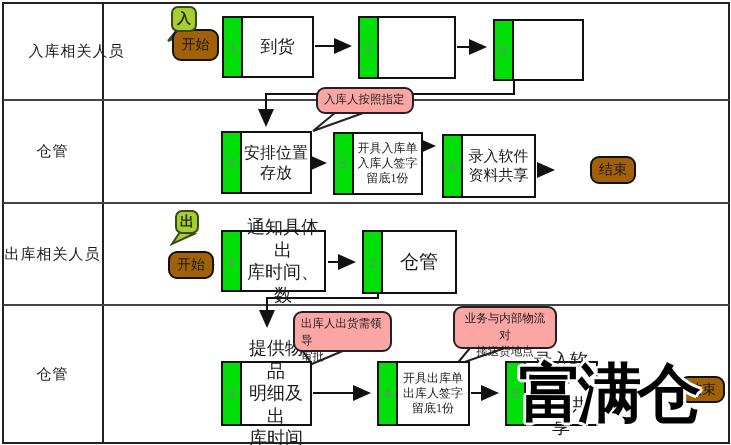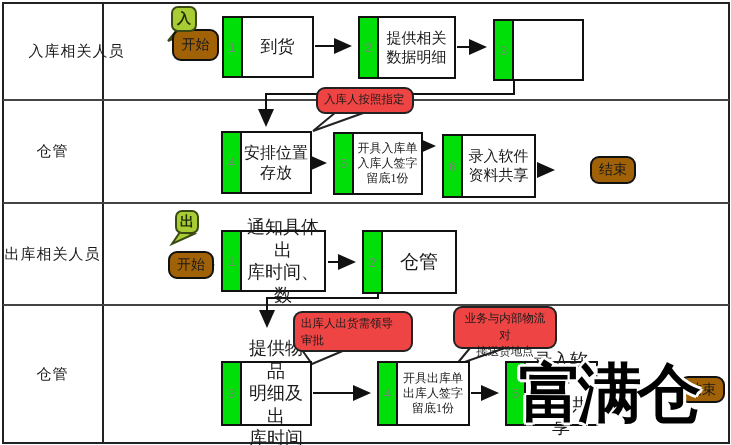--- a/index.html
+++ b/index.html
@@ -22,21 +22,21 @@
   }
   .pbox .txt{
     flex:1;display:flex;align-items:center;justify-content:center;text-align:center;
     white-space:pre-line;line-height:1.25;padding:1px 2px;
   }
   .terminator{
     position:absolute;display:flex;align-items:center;justify-content:center;
     border:2px solid #111;border-radius:9px;background:#a16207;font-size:14px;z-index:2;box-sizing:border-box;margin-left:30px;
   }
   .callout{
-    position:absolute;border:2px solid #222;border-radius:9px;background:#ef4444;z-index:3;box-sizing:border-box;
+    position:absolute;border:2px solid #222;border-radius:9px;background:#fca5a5;z-index:3;box-sizing:border-box;
     font-size:11.5px;line-height:1.45;padding:2px 6px;white-space:pre-line;
   }
   .badge{
     position:absolute;width:26px;height:26px;display:flex;align-items:center;justify-content:center;
     background:#a8cc33;border:2px solid #3a4a14;border-radius:7px;z-index:3;box-sizing:border-box;
     font-size:14px;font-weight:bold;color:#1e2d05;
   }
   #watermark{
     position:absolute;left:519px;top:360px;z-index:6;
     font-size:64px;font-weight:bold;letter-spacing:-5px;color:#000;line-height:1.05;
@@ -94,22 +94,20 @@
 
   <div class="badge" style="left:171px;top:6px;">入</div>
   <div class="terminator" style="left:142px;top:29px;width:47px;height:32px;">开始</div>
 
   <div class="pbox" style="left:222px;top:16px;width:92px;height:62px;">
     <div class="num">1</div>
     <div class="txt f17">到货</div>
   </div>
   <div class="pbox" style="left:358px;top:16px;width:98px;height:63px;">
     <div class="num">2</div>
-    <div class="txt f15">提供相关
-数据明细</div>
   </div>
   <div class="pbox" style="left:493px;top:19px;width:91px;height:62px;">
     <div class="num">3</div>
   </div>
 
   <div class="callout" style="left:316px;top:87px;width:98px;height:27px;">入库人按照指定</div>
 
   <div class="pbox" style="left:221px;top:131px;width:91px;height:63px;">
     <div class="num">4</div>
     <div class="txt f16">安排位置
@@ -134,21 +132,21 @@
   <div class="pbox" style="left:221px;top:230px;width:105px;height:62px;">
     <div class="num">1</div>
     <div class="txt f14">通知具体出
 库时间、数</div>
   </div>
   <div class="pbox" style="left:362px;top:230px;width:95px;height:64px;">
     <div class="num">2</div>
     <div class="txt f19">仓管</div>
   </div>
 
-  <div class="callout" style="left:293px;top:311px;width:120px;height:41px;">出库人出货需领导
+  <div class="callout" style="left:293px;top:311px;width:99px;height:41px;">出库人出货需领导
 审批</div>
   <div class="callout" style="left:453px;top:306px;width:104px;height:43px;text-align:center;">业务与内部物流对
 接送货地点</div>
 
   <div class="pbox" style="left:221px;top:361px;width:91px;height:65px;">
     <div class="num">3</div>
     <div class="txt f14">提供物品
 明细及出
 库时间</div>
   </div>

